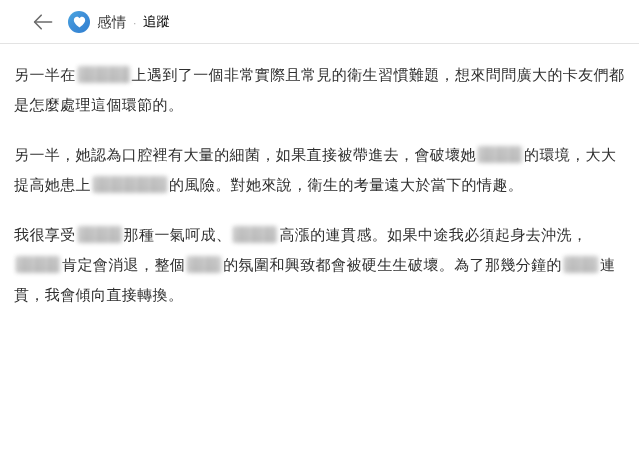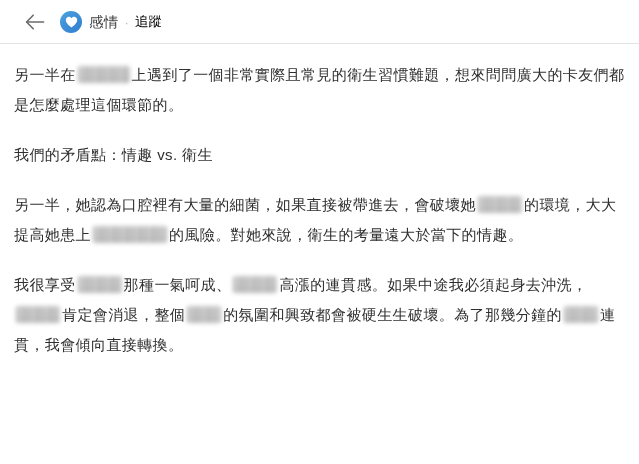--- a/index.html
+++ b/index.html
@@ -14,21 +14,21 @@
     color: #333333;
     overflow: hidden;
   }
 
   
   .header {
     position: relative;
     height: 44px;
     display: flex;
     align-items: center;
-    padding: 0 22px;
+    padding: 0 30px;
     background: #ffffff;
     box-sizing: border-box;
   }
   .header-divider {
     position: absolute;
     left: 0;
     right: 0;
     bottom: 0;
     height: 1px;
     background: #e3e3e3;
@@ -134,17 +134,16 @@
 
   <span class="board-name">感情</span>
   <span class="dot-sep">·</span>
   <span class="follow-link">追蹤</span>
 
   <div class="header-divider"></div>
 </div>
 
 <div class="post" id="post-body">
     <p class="para"><span>另一半在</span><span class="blur w4"></span><span>上遇到了一個非常實際且常見的衛生習慣難題，想來問問廣大的卡友們都是怎麼處理這個環節的。</span></p>
-    <p class="para"><span>我們的矛盾點：情趣 vs. 衛生</span></p>
     <p class="para"><span>另一半，她認為口腔裡有大量的細菌，如果直接被帶進去，會破壞她</span><span class="blur w3"></span><span>的環境，大大提高她患上</span><span class="blur w6"></span><span>的風險。對她來說，衛生的考量遠大於當下的情趣。</span></p>
     <p class="para"><span>我很享受</span><span class="blur w3"></span><span>那種一氣呵成、</span><span class="blur w3"></span><span>高漲的連貫感。如果中途我必須起身去沖洗，</span><span class="blur w3"></span><span>肯定會消退，整個</span><span class="blur w2"></span><span>的氛圍和興致都會被硬生生破壞。為了那幾分鐘的</span><span class="blur w2"></span><span>連貫，我會傾向直接轉換。</span></p>
     <p class="para"></p>
   </div>
 
 </body></html>

